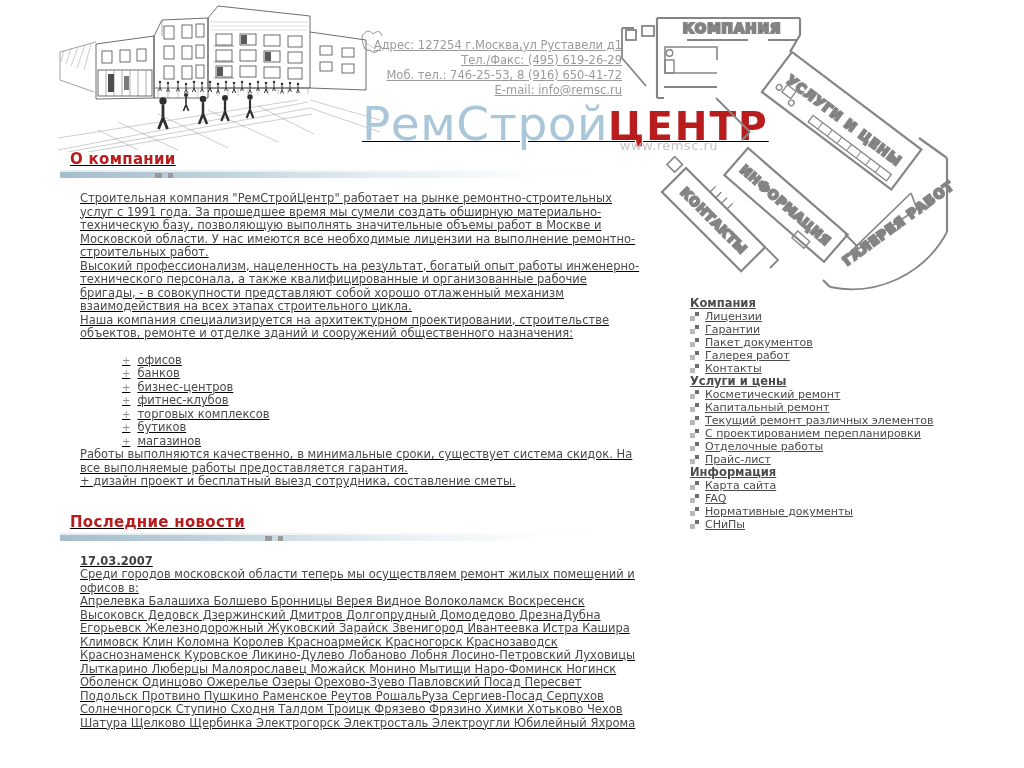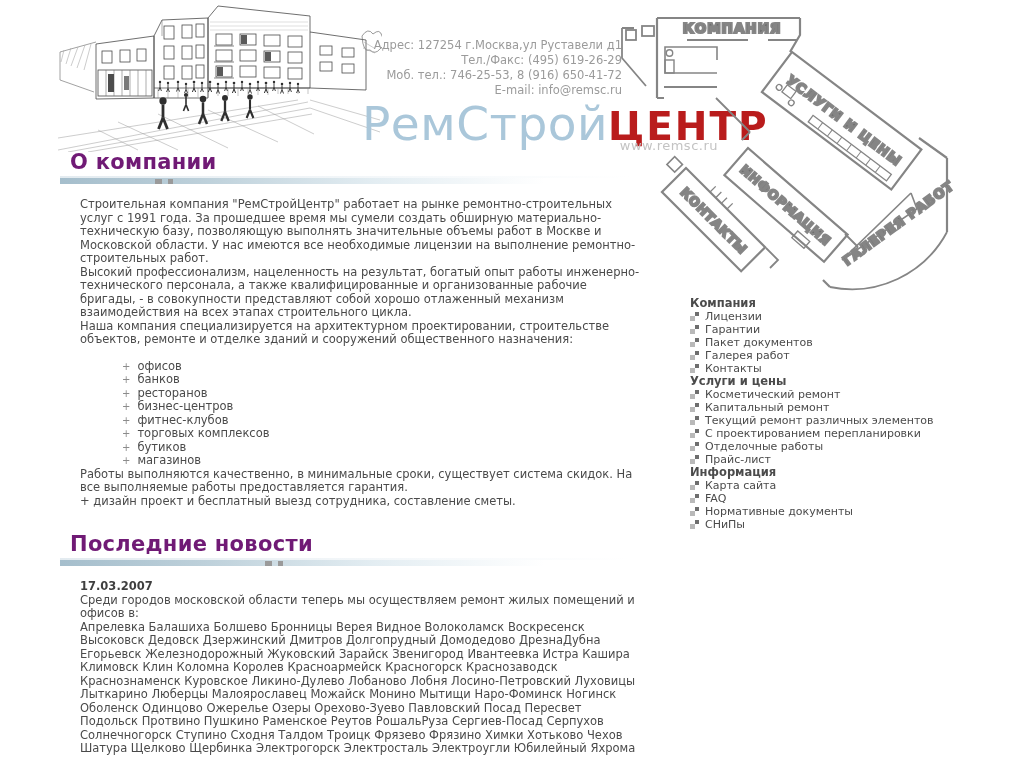--- a/index.html
+++ b/index.html
@@ -1,21 +1,21 @@
 <!DOCTYPE html>
 <html><head>
 <meta charset="utf-8">
 <style>
   html,body{margin:0;padding:0;}
   body{
     width:1024px;height:768px;overflow:hidden;background:#ffffff;
     font-family:"DejaVu Sans","Liberation Sans",sans-serif;
     position:relative;
   }
-  .abs{position:absolute;}
+  .abs{position:absolute;text-decoration:underline;}
 
   
   #sketch{left:58px;top:2px;width:324px;height:150px;}
   #contacts{
     left:318px;top:38px;width:304px;text-align:right;
     font-size:11.5px;line-height:15px;color:#9b9b9b;
   }
   #contacts .c-line{white-space:nowrap;}
   #logo{left:362px;top:96px;width:360px;height:58px;cursor:pointer;}
   .logo-1{font-size:47px;font-weight:400;color:#aac7da;letter-spacing:0.5px;}
@@ -23,21 +23,21 @@
   .logo-site{position:absolute;right:4px;top:42px;font-size:13px;color:#c3c3c3;letter-spacing:0.5px;}
 
   
   #navmap{left:620px;top:0;width:404px;height:300px;}
   #navmap svg{display:block;}
   .map-label{font-family:"DejaVu Sans","Liberation Sans",sans-serif;font-weight:bold;fill:#6e6e6e;}
   .map-hot{cursor:pointer;}
 
   
   #main{left:60px;top:150px;width:585px;}
-  h2{font-size:21px;font-weight:bold;color:#701a75;margin:0 0 0 10px;letter-spacing:0.3px;}
+  h2{font-size:15px;font-weight:bold;color:#b91c1c;margin:0 0 0 10px;letter-spacing:0.3px;}
   .rule{position:relative;height:9px;margin-top:2px;width:570px;}
   .rule::before{content:"";position:absolute;left:0;top:0;width:100%;height:2px;
     background:linear-gradient(to right,#e3ebf0,#f6f9fb 65%,#ffffff);}
   .rule::after{content:"";position:absolute;left:0;top:2px;width:100%;height:6px;
     background:linear-gradient(to right,#a5becc 0%,#bdd0da 25%,#e3edf2 55%,#ffffff 85%);}
   .sq{position:absolute;top:3px;height:5px;background:#9a9a9a;z-index:2;}
   .rule-about .sq1{left:95px;width:7px;}  .rule-about .sq2{left:108px;width:5px;}
   .rule-news  .sq1{left:205px;width:7px;} .rule-news  .sq2{left:218px;width:5px;}
 
   
@@ -251,24 +251,20 @@
           <li>
             <span class="plus-ico"></span>
             <span>офисов</span>
           </li>
 
           <li>
             <span class="plus-ico"></span>
             <span>банков</span>
           </li>
 
-          <li>
-            <span class="plus-ico"></span>
-            <span>ресторанов</span>
-          </li>
 
           <li>
             <span class="plus-ico"></span>
             <span>бизнес-центров</span>
           </li>
 
           <li>
             <span class="plus-ico"></span>
             <span>фитнес-клубов</span>
           </li>

